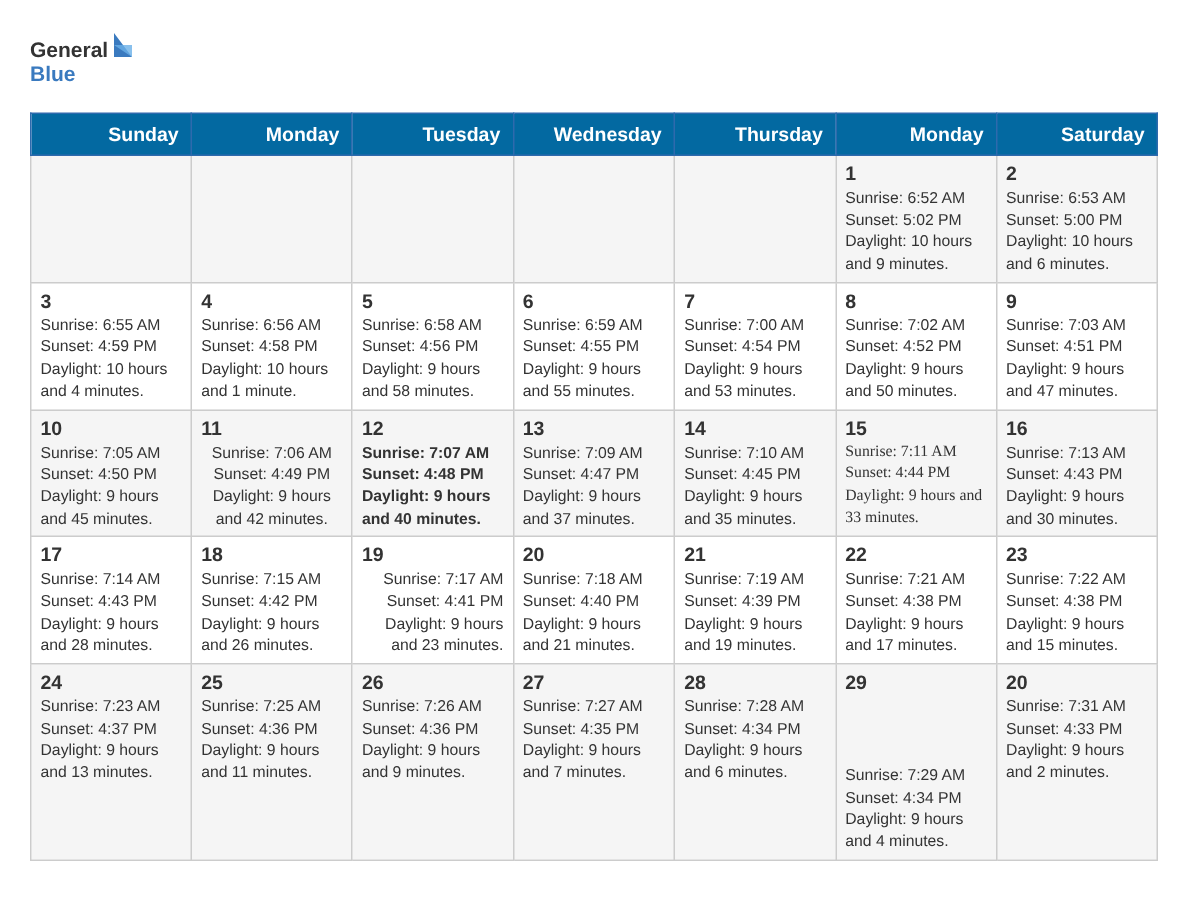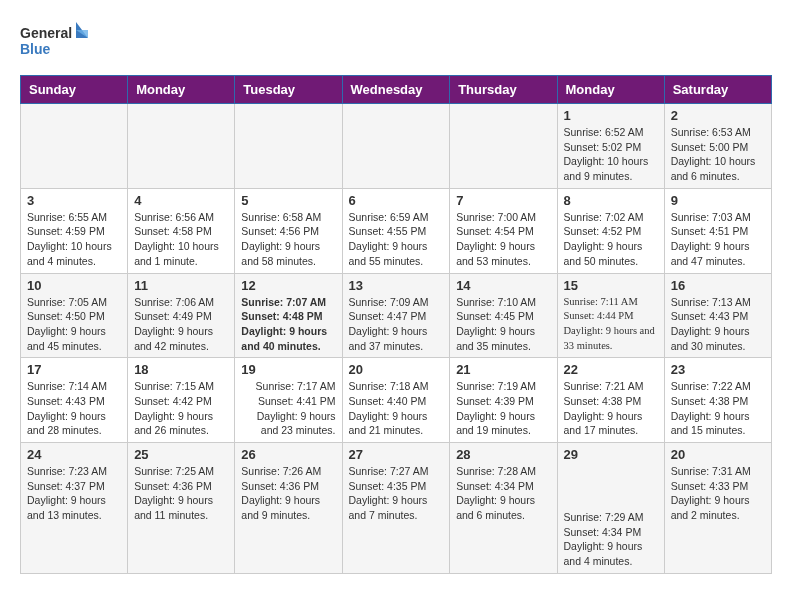--- a/index.html
+++ b/index.html
@@ -30,26 +30,26 @@
     }
     .location {
       font-size: 16px;
       color: #555;
     }
     .calendar {
       width: 100%;
       border-collapse: collapse;
     }
     .calendar th {
-      background: #701a75;
+      background: #0369a1;
       color: #fff;
       font-size: 13px;
       font-weight: bold;
       padding: 6px 8px;
-      text-align: left;
+      text-align: right;
       border: 1px solid #2e6aad;
     }
     .calendar td {
       border: 1px solid #ccc;
       vertical-align: top;
       padding: 4px 6px;
       width: 108px;
       min-height: 80px;
       font-size: 11px;
       color: #333;
@@ -175,21 +175,21 @@
       </tr>
       <tr>
         <td>
           <span class="day-number">10</span>
           <div class="day-info" style="white-space: pre-line;">Sunrise: 7:05 AM
 Sunset: 4:50 PM
 Daylight: 9 hours and 45 minutes.</div>
         </td>
         <td>
           <span class="day-number">11</span>
-          <div class="day-info" style="white-space: pre-line;">Sunrise: 7:06 AM
+          <div class="day-info" style="white-space: pre-line; text-align: center;">Sunrise: 7:06 AM
 Sunset: 4:49 PM
 Daylight: 9 hours and 42 minutes.</div>
         </td>
         <td>
           <span class="day-number">12</span>
           <div class="day-info" style="white-space: pre-line; font-weight: bold;">Sunrise: 7:07 AM
 Sunset: 4:48 PM
 Daylight: 9 hours and 40 minutes.</div>
         </td>
         <td>

